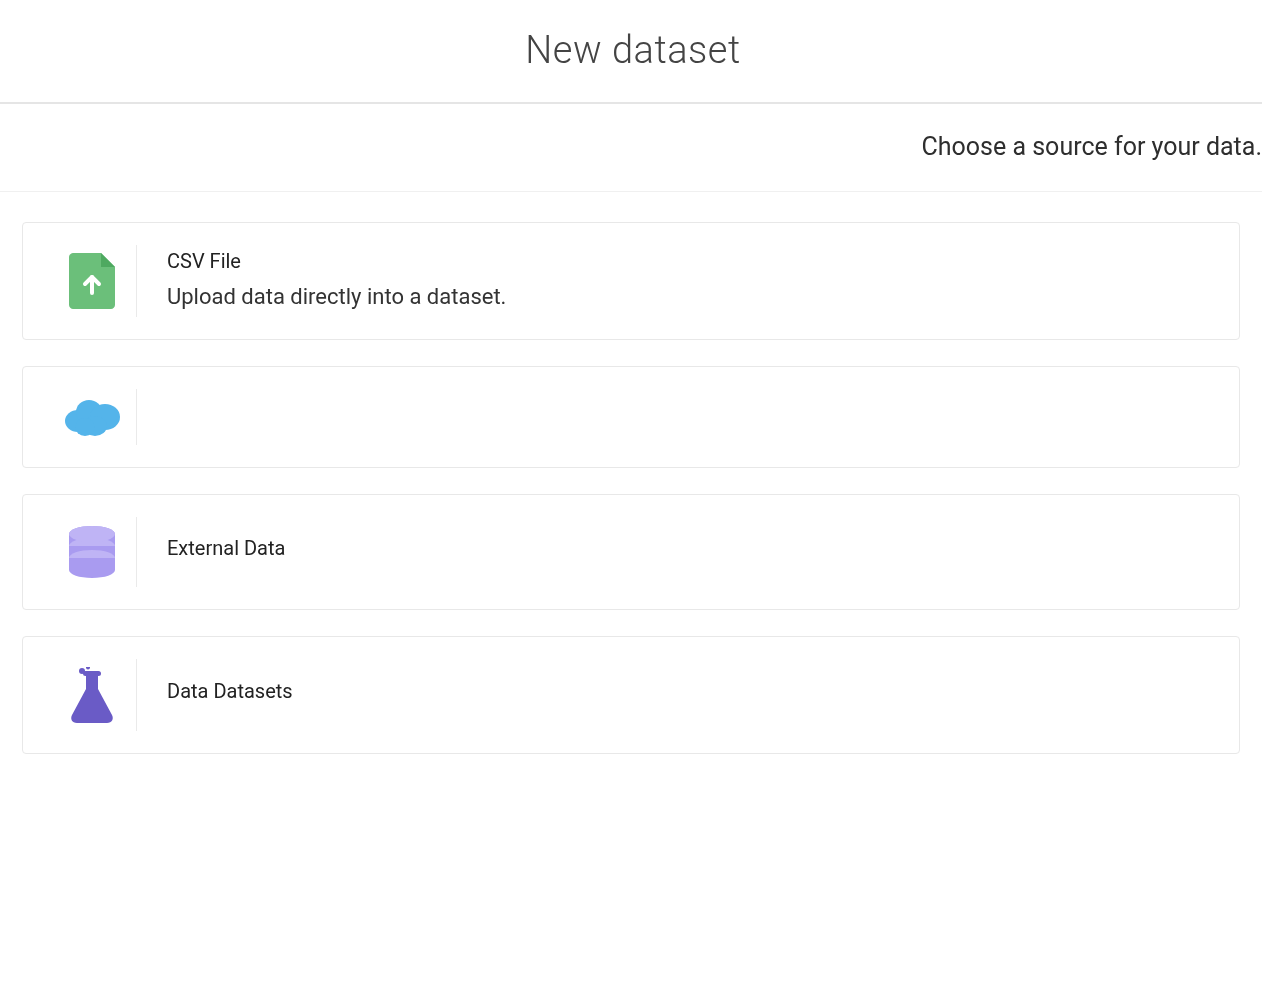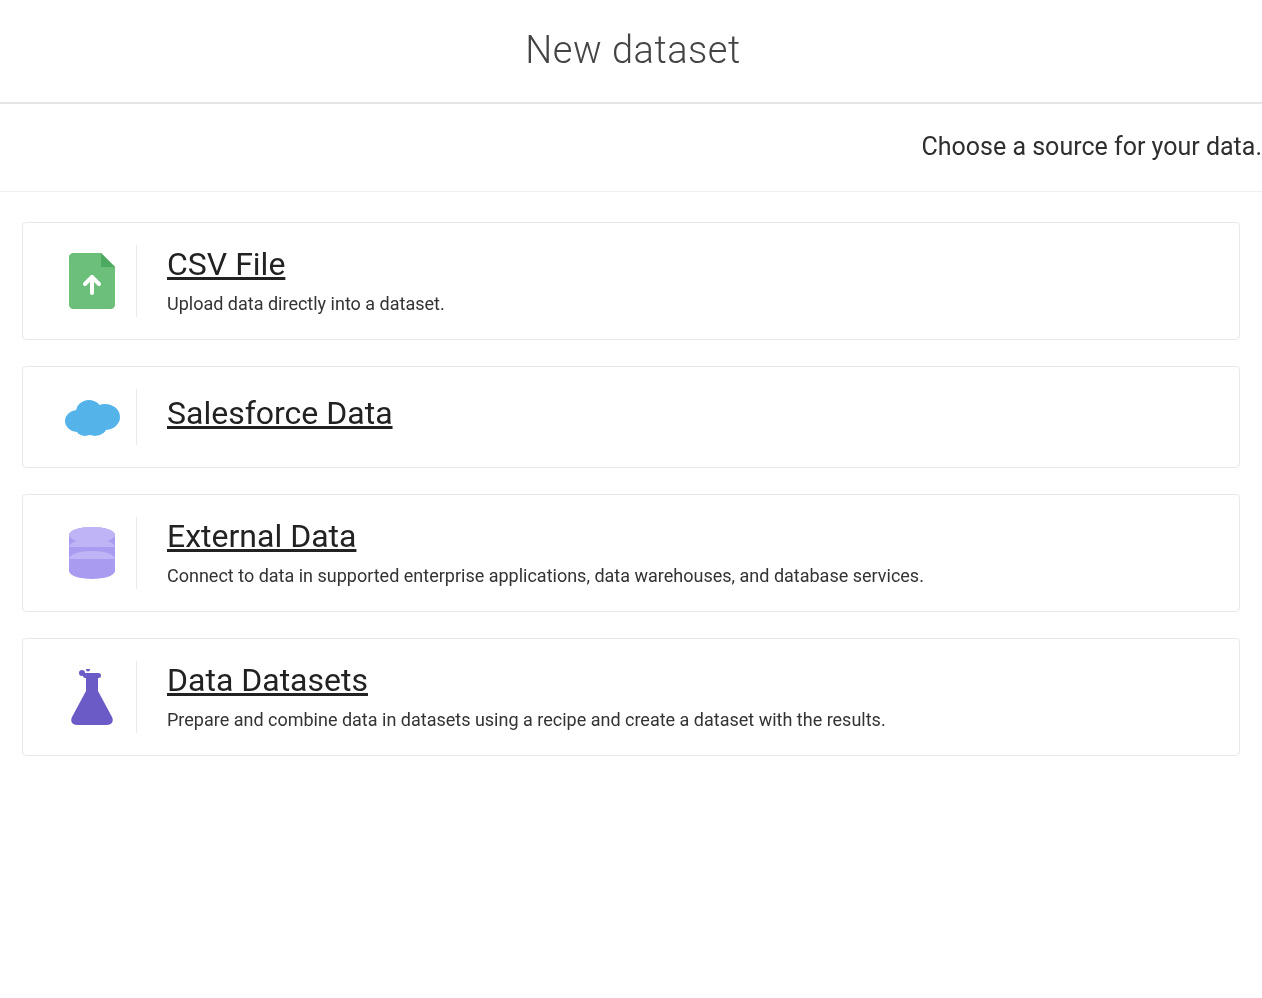--- a/index.html
+++ b/index.html
@@ -55,28 +55,27 @@
       align-items: center;
       border-right: 1px solid #eaeaea;
       align-self: stretch;
       padding: 8px 0;
     }
     .option-content {
       padding-left: 30px;
       flex: 1;
     }
     .option-title {
-      font-size: 32px;
+      font-size: 20px;
       font-weight: 400;
       color: #222222;
       margin-bottom: 8px;
-      text-decoration: underline;
     }
     .option-desc {
-      font-size: 18px;
+      font-size: 22px;
       font-weight: 400;
       color: #333333;
       line-height: 1.45;
     }
     svg {
       display: block;
     }
   </style>
 </head>
 <body>
@@ -114,55 +113,52 @@
         <svg width="58" height="40" viewBox="0 0 58 40">
           <ellipse cx="15" cy="24" rx="13" ry="11" fill="#54b4ea"></ellipse>
           <ellipse cx="26" cy="15" rx="13" ry="12" fill="#54b4ea"></ellipse>
           <ellipse cx="42" cy="20" rx="15" ry="13" fill="#54b4ea"></ellipse>
           <ellipse cx="32" cy="29" rx="12" ry="10" fill="#54b4ea"></ellipse>
           <ellipse cx="22" cy="30" rx="10" ry="9" fill="#54b4ea"></ellipse>
         </svg>
       </span>
     </div>
     <div class="option-content">
-      <div class="option-title">Salesforce Data</div>
     </div>
   </div>
 
   <div class="option-card">
     <div class="option-icon-wrap">
       <span>
         <svg width="50" height="54" viewBox="0 0 50 54">
           <ellipse cx="25" cy="9" rx="23" ry="8" fill="#a99bf0"></ellipse>
           <path d="M2 9 L2 21 C2 25.4 12.3 29 25 29 C37.7 29 48 25.4 48 21 L48 9" fill="#a99bf0"></path>
           <ellipse cx="25" cy="21" rx="23" ry="8" fill="#bfb4f5"></ellipse>
           <path d="M2 21 L2 33 C2 37.4 12.3 41 25 41 C37.7 41 48 37.4 48 33 L48 21" fill="#a99bf0"></path>
           <ellipse cx="25" cy="33" rx="23" ry="8" fill="#bfb4f5"></ellipse>
           <path d="M2 33 L2 45 C2 49.4 12.3 53 25 53 C37.7 53 48 49.4 48 45 L48 33" fill="#a99bf0"></path>
           <ellipse cx="25" cy="9" rx="23" ry="8" fill="#bfb4f5"></ellipse>
         </svg>
       </span>
     </div>
     <div class="option-content">
       <div class="option-title">External Data</div>
-      <div class="option-desc">Connect to data in supported enterprise applications, data warehouses, and database services.</div>
     </div>
   </div>
 
   <div class="option-card">
     <div class="option-icon-wrap">
       <span>
         <svg width="46" height="56" viewBox="0 0 46 56">
           <path d="M17 6 L17 22 L3 48 C1 52 3 56 8 56 L38 56 C43 56 45 52 43 48 L29 22 L29 6 Z" fill="#6a5bc6"></path>
           <rect x="14" y="4" width="18" height="5" rx="2.5" fill="#6a5bc6"></rect>
           <circle cx="13" cy="4" r="3" fill="#6a5bc6"></circle>
           <circle cx="19" cy="0.5" r="2" fill="#6a5bc6"></circle>
           <path d="M13 36 L33 36 L40 49 C41 51 40 52 38 52 L8 52 C6 52 5 51 6 49 Z" fill="#ffffff" opacity="0.0"></path>
         </svg>
       </span>
     </div>
     <div class="option-content">
       <div class="option-title">Data Datasets</div>
-      <div class="option-desc">Prepare and combine data in datasets using a recipe and create a dataset with the results.</div>
     </div>
   </div>
 
 </div>
 
 </body></html>

